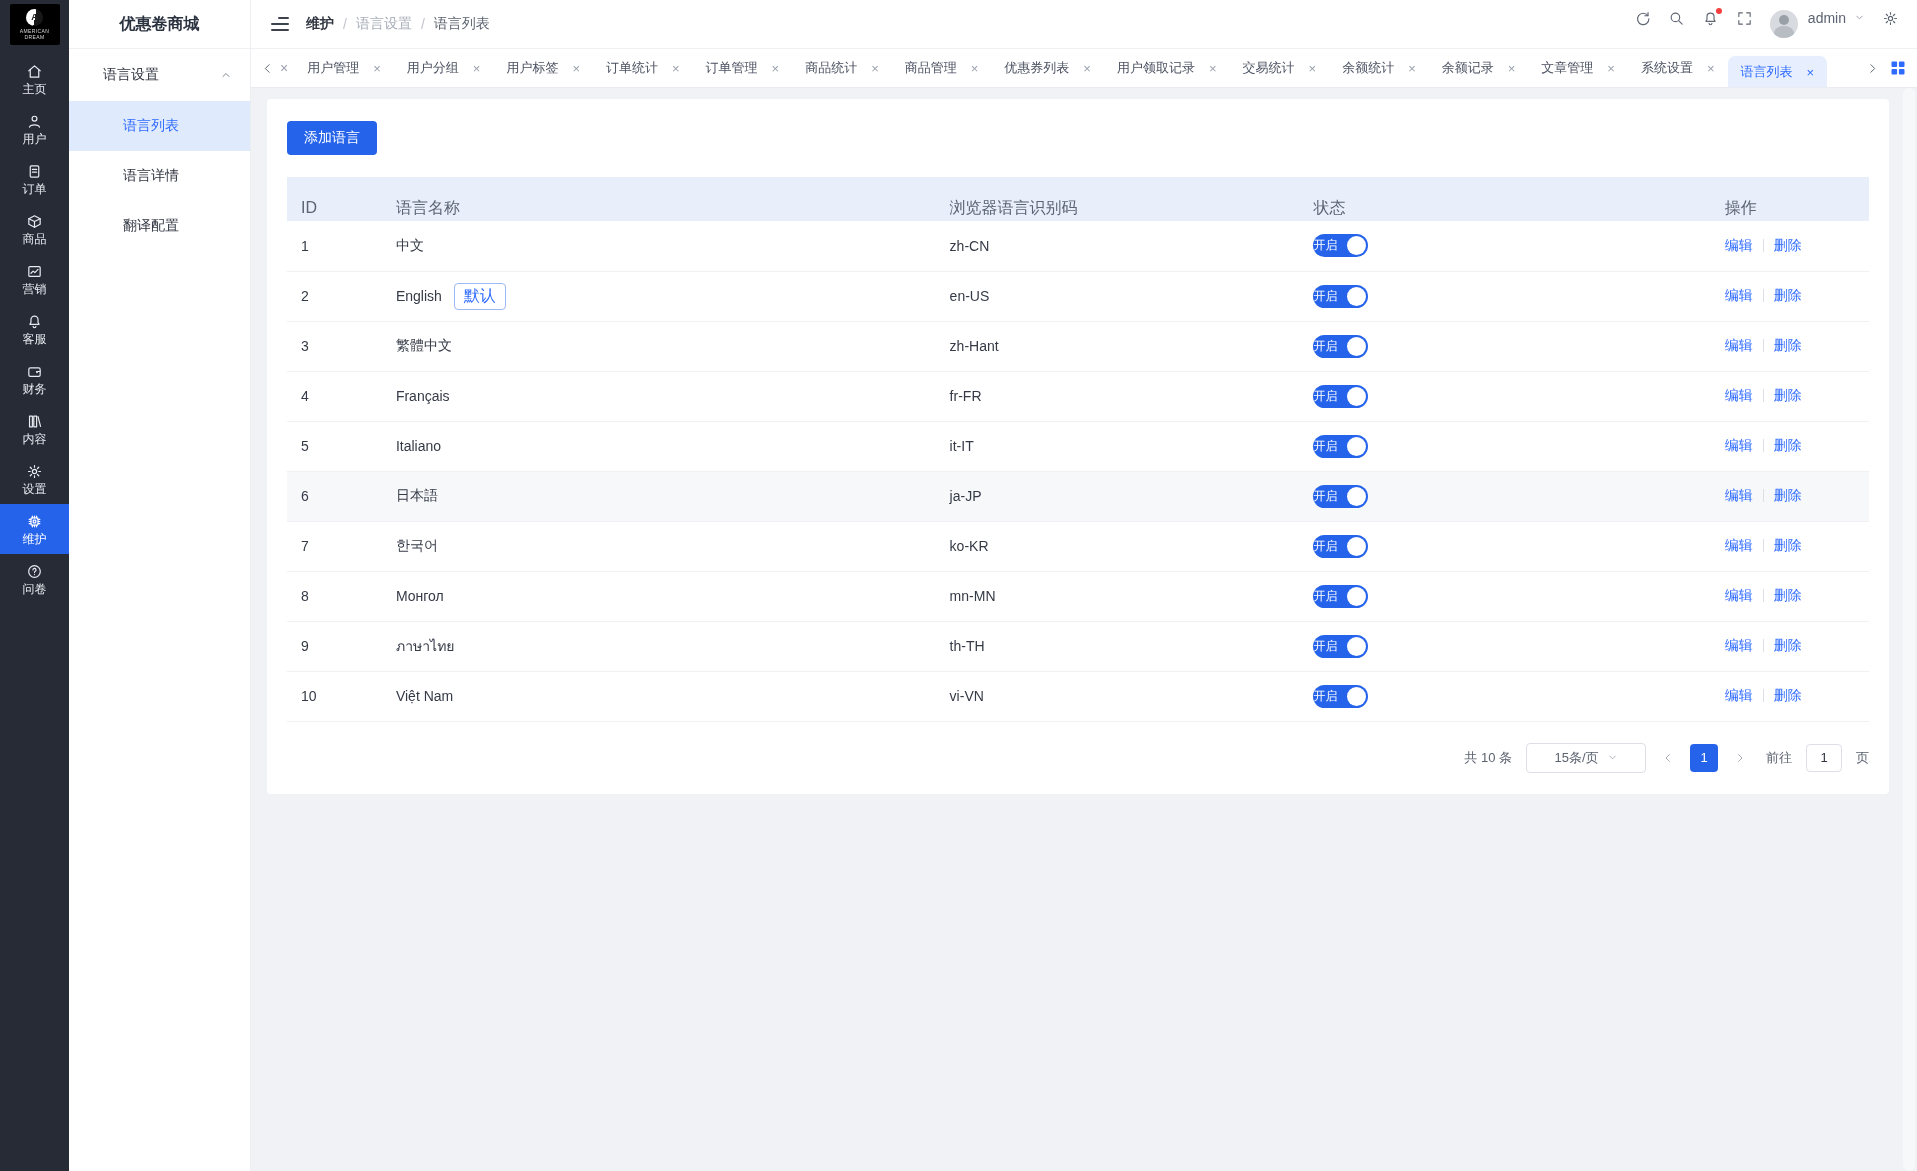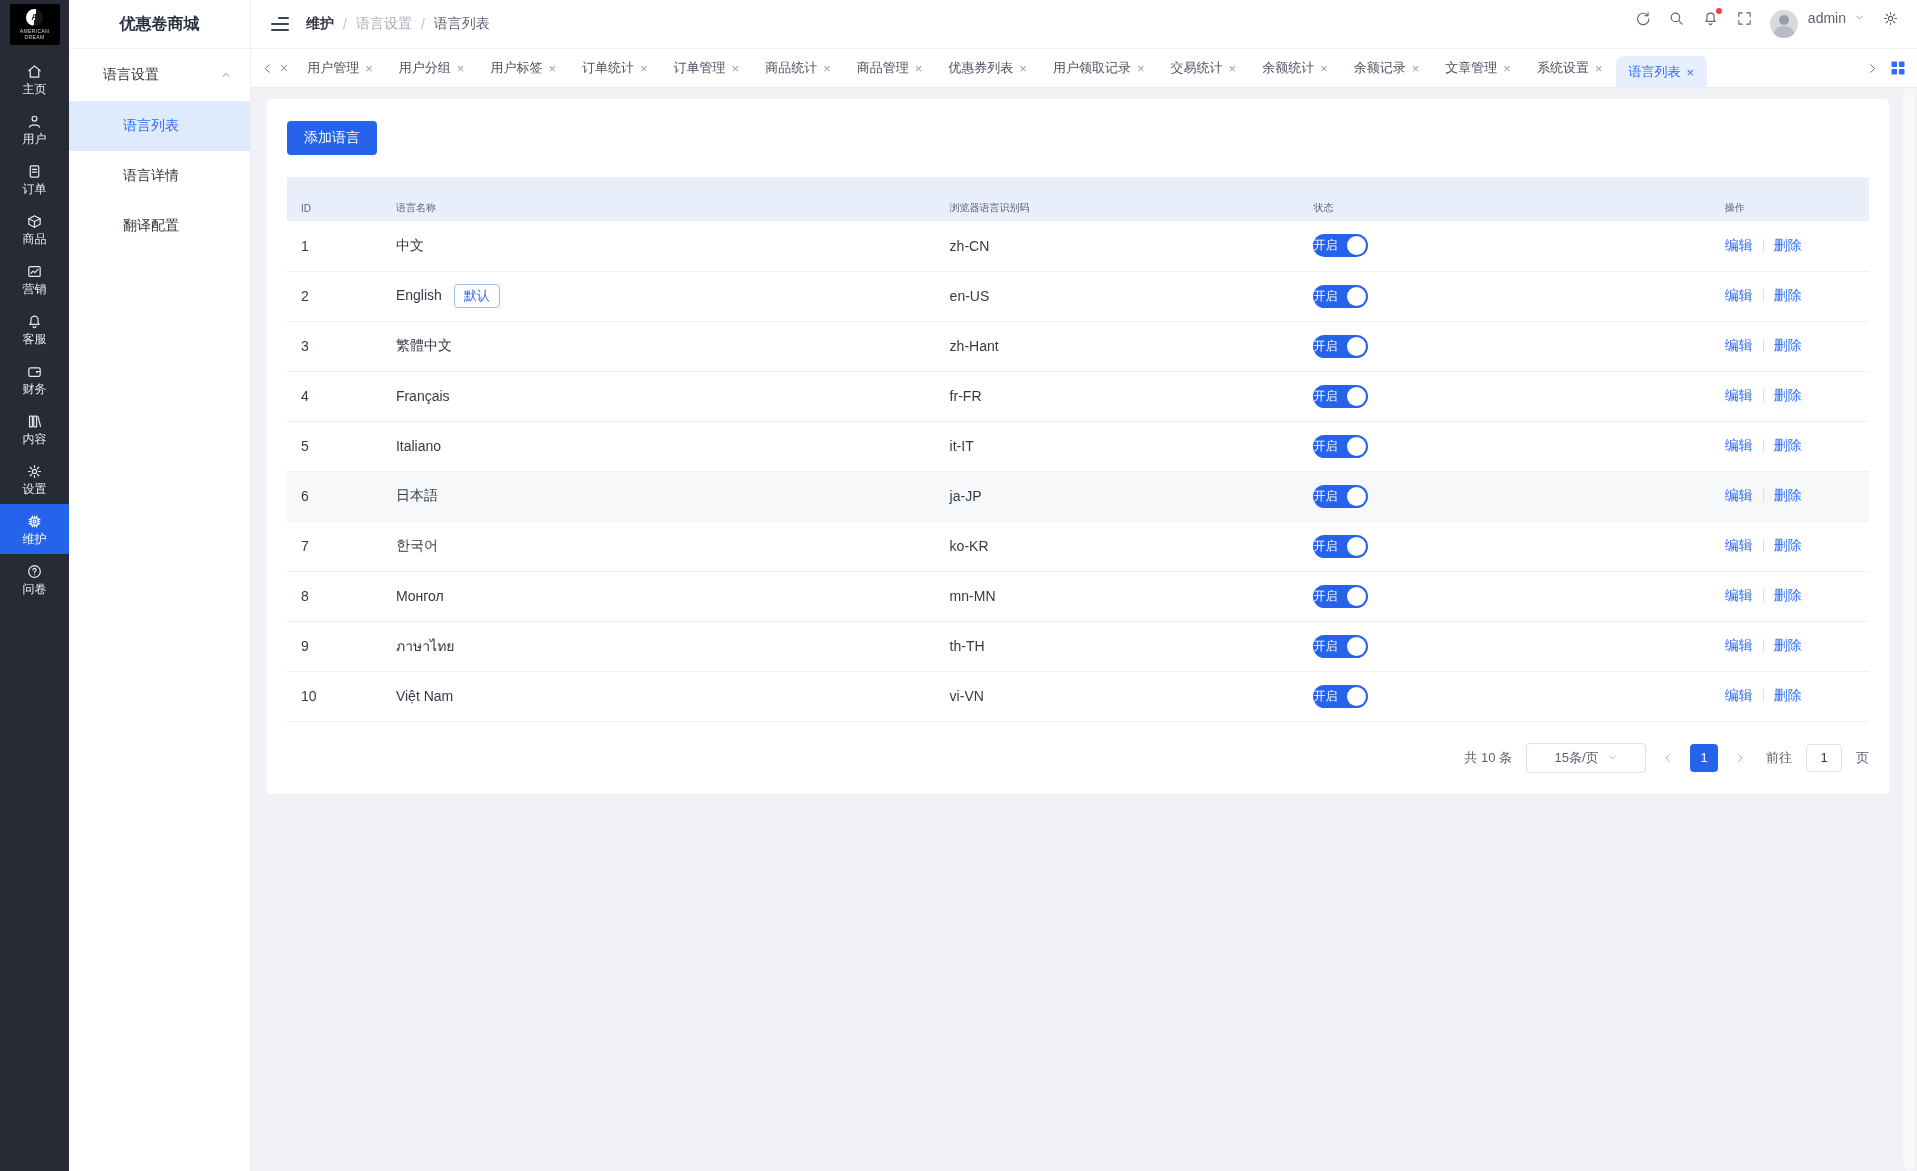--- a/index.html
+++ b/index.html
@@ -52,38 +52,38 @@
   .username { font-size:14px; color:#5c6370; margin-left:-7px; cursor:pointer; }
   .caret { width:11px; height:11px; margin-left:-9px; }
   .caret svg { width:11px; height:11px; stroke:#8a909b; fill:none; stroke-width:1.8; stroke-linecap:round; stroke-linejoin:round; }
 
   
   .tabbar { height:39px; background:#fff; border-bottom:1px solid #e9ecf0; display:flex; align-items:stretch; padding:0 10px 0 6px; overflow:hidden; }
   .tab-scroll { display:flex; align-items:center; padding:0 4px; cursor:pointer; }
   .tab-scroll svg { width:13px; height:13px; stroke:#5f6672; fill:none; stroke-width:1.8; stroke-linecap:round; stroke-linejoin:round; }
   .stray-close { display:flex; align-items:center; color:#9aa1ad; font-size:14px; padding:0 6px 0 2px; cursor:pointer; }
   .tabs { display:flex; flex:1; min-width:0; overflow:hidden; }
-  .tab { display:flex; align-items:center; gap:6px; padding:0 13px; font-size:13px; color:#4a5160; cursor:pointer; white-space:nowrap; }
+  .tab { display:flex; align-items:center; gap:14px; padding:0 13px; font-size:13px; color:#4a5160; cursor:pointer; white-space:nowrap; }
   .tab-close { color:#9aa1ad; font-size:13px; line-height:1; }
   .tab.active { height:32px; margin-top:7px; background:#e7efff; border-radius:7px 7px 0 0; color:#2f6bff; }
   .tab.active .tab-close { color:#2f6bff; }
   .tab-grid { display:flex; align-items:center; padding:0 2px 0 8px; cursor:pointer; }
   .tab-grid svg { width:14px; height:14px; }
 
   
   .content { flex:1; background:#f0f2f5; padding:11px 28px 16px 16px; position:relative; }
   .scroll-strip { position:absolute; top:0; right:2px; bottom:0; width:12px; background:#f7f8fa; border-radius:6px; }
   .card { background:#fff; border-radius:4px; padding:22px 20px 20px 20px; }
   .btn-add { background:#2563eb; color:#fff; border:none; border-radius:4px; height:34px; padding:0 17px; font-size:14px; cursor:pointer; font-family:inherit; }
   table { width:100%; border-collapse:collapse; table-layout:fixed; margin-top:22px; }
   col.c-id{width:6%;} col.c-name{width:35%;} col.c-code{width:23%;} col.c-status{width:26%;} col.c-action{width:10%;}
-  thead th { background:#e9eefb; height:44px; text-align:left; font-weight:normal; font-size:10px; color:#5a6474; padding:18px 0 0 14px; }
+  thead th { background:#e9eefb; height:44px; text-align:left; font-weight:normal; font-size:16px; color:#5a6474; padding:18px 0 0 14px; }
   tbody td { height:50px; border-bottom:1px solid #f0f1f4; font-size:14px; color:#343a46; padding:0 0 0 14px; }
   tbody tr.hover td { background:#f7f8fa; }
-  .badge-default { display:inline-block; margin-left:12px; font-size:13px; color:#2f6bff; border:1px solid #9db9f7; border-radius:4px; padding:2px 9px; background:#fff; }
+  .badge-default { display:inline-block; margin-left:12px; font-size:16px; color:#2f6bff; border:1px solid #9db9f7; border-radius:4px; padding:2px 9px; background:#fff; }
   .toggle { display:inline-flex; align-items:center; width:55px; height:23px; background:#2563eb; border-radius:12px; position:relative; cursor:pointer; }
   .toggle-label { color:#fff; font-size:12px; }
   .toggle-knob { position:absolute; right:2px; top:2px; width:19px; height:19px; background:#fff; border-radius:50%; }
   .link { color:#2f6bff; font-size:14px; cursor:pointer; text-decoration:none; }
   .action-sep { display:inline-block; width:1px; height:13px; background:#dcdfe6; margin:0 10px; vertical-align:-2px; }
 
   
   .pager { display:flex; align-items:center; justify-content:flex-end; gap:14px; margin-top:20px; height:32px; font-size:13px; color:#5c6370; }
   .page-size { width:120px; height:30px; border:1px solid #dcdfe6; border-radius:4px; display:flex; align-items:center; justify-content:center; gap:8px; color:#5c6370; cursor:pointer; background:#fff; }
   .page-size svg { width:11px; height:11px; stroke:#a0a5ae; fill:none; stroke-width:1.8; stroke-linecap:round; stroke-linejoin:round; }

